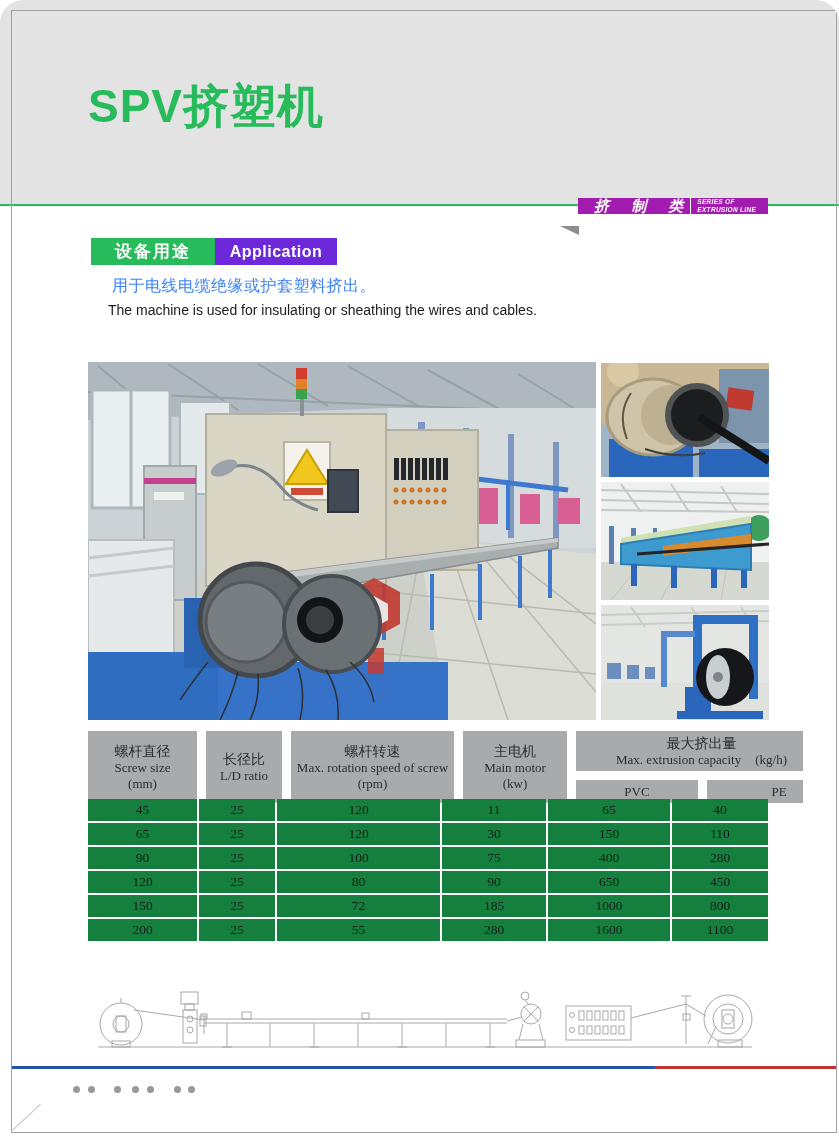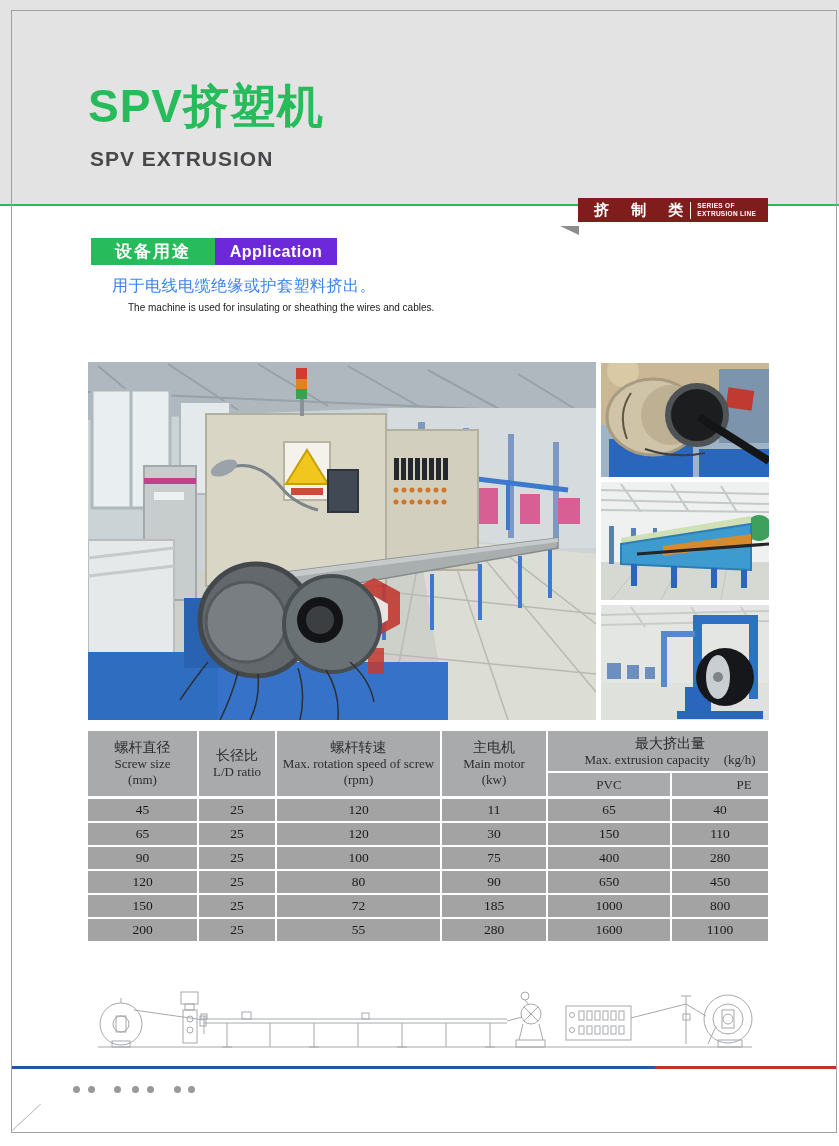--- a/index.html
+++ b/index.html
@@ -1,20 +1,21 @@
 <!DOCTYPE html>
 <html><head>
 <meta charset="utf-8">
 <style>
   * { margin:0; padding:0; box-sizing:border-box; }
   html,body { background:#fff; }
   .page {
     position:relative; width:839px; height:1146px; margin:0 auto;
     background:#ffffff; overflow:hidden;
     font-family:"Liberation Sans","DejaVu Sans",sans-serif;
+    border-radius:23px;
   }
   
   .header-band { position:absolute; left:0; top:0; width:839px; height:204px; background:#e3e3e4; }
   
   .fr { position:absolute; background:#9fa0a0; }
   .fr-top    { left:11px; top:10px;  width:826px; height:1px; }
   .fr-left   { left:11px; top:10px;  width:1px;  height:1123px; }
   .fr-right  { left:836px; top:10px; width:1px;  height:1123px; }
   .fr-bottom { left:11px; top:1132px; width:826px; height:1px; }
   .fr-diag   { left:11px; top:1131px; width:40px; height:1px; transform-origin:0 0; transform:rotate(-43deg); background:#c2c2c2; }
@@ -24,53 +25,53 @@
     font-size:46px; font-weight:bold; letter-spacing:1px; color:#27bb5b;
   }
   .page-subtitle {
     position:absolute; left:90px; top:147px;
     font-size:21px; font-weight:bold; letter-spacing:1px; color:#48484a;
   }
   .green-rule { position:absolute; left:0; top:204px; width:839px; height:2px; background:#27bb5b; }
 
   
   .series-banner {
-    position:absolute; left:578px; top:198px; width:190px; height:24px;
-    background:#7f1d1d; display:flex; align-items:center; color:#fff;
+    position:absolute; left:578px; top:198px; width:190px; height:16px;
+    background:#a21caf; display:flex; align-items:center; color:#fff;font-style:italic;
   }
   .series-cn { padding-left:16px; font-size:15px; font-weight:bold; letter-spacing:9px; white-space:nowrap; }
   .series-div { width:1px; height:17px; background:#ffffff; margin-left:-2px; }
   .series-en { padding-left:6px; font-size:6.5px; font-weight:bold; line-height:1.25; letter-spacing:.3px; }
   .banner-shadow {
     position:absolute; left:560px; top:226px; width:19px; height:9px;
     background:#8d8d8d; clip-path:polygon(0 0,100% 0,100% 100%);
   }
 
   
   .badge { position:absolute; top:238px; height:27px; display:flex; align-items:center; justify-content:center;
            color:#fff; font-weight:bold; }
   .badge-cn { left:91px;  width:124px; background:#27bb5b; font-size:17px; letter-spacing:2px;text-align:right; }
   .badge-en { left:215px; width:122px; background:#6d28d9; font-size:16px; letter-spacing:.5px; }
 
   .desc-cn { position:absolute; left:112px; top:276px; font-size:16px; color:#3b82f6; letter-spacing:.5px; }
-  .desc-en { position:absolute; left:128px; top:302px; font-size:10px; color:#202022; }
+  .desc-en { position:absolute; left:108px; top:302px; font-size:14px; color:#202022; }
 
   
   .photo { position:absolute; overflow:hidden; background:#cfd4d6; }
   .photo svg { display:block; }
   .photo-main { left:88px;  top:362px; width:508px; height:358px; }
   .photo-s1   { left:601px; top:363px; width:168px; height:114px; }
   .photo-s2   { left:601px; top:482px; width:168px; height:118px; }
   .photo-s3   { left:601px; top:605px; width:168px; height:115px; }
 
   
   .thead {
     position:absolute; left:88px; top:731px; width:680px;
     display:grid; grid-template-columns:109px 76px 163px 104px 122px 96px;
-    grid-template-rows:40px 23px; gap:2px;
+    grid-template-rows:40px 23px; gap:9px;
     font-family:"Liberation Serif","DejaVu Serif",serif;
   }
   .th {
     background:#a8aaab; color:#2d2d2f; text-align:center;
     display:flex; flex-direction:column; align-items:center; justify-content:center;
     font-size:13px; line-height:1.22;
   }
   .th .cn { font-size:14px; }
   .th.span2 { grid-row:1 / span 2; }
   .th.merged { grid-column:5 / span 2; grid-row:1;padding-left:24px; }
@@ -78,39 +79,38 @@
   .th.sub2 { grid-column:6; grid-row:2;padding-left:48px; }
   .cap-line { display:flex; gap:14px; }
 
   .tbody {
     position:absolute; left:88px; top:799px; width:680px;
     display:grid; grid-template-columns:109px 76px 163px 104px 122px 96px;
     grid-auto-rows:22px; gap:2px;
     font-family:"Liberation Serif","DejaVu Serif",serif;
   }
   .td {
-    background:#a3a3a3; color:#1b1b1d; font-size:13.5px;
+    background:#15803d; color:#1b1b1d; font-size:13.5px;
     display:flex; align-items:center; justify-content:center;
   }
 
   
   .line-diagram { position:absolute; left:92px; top:986px; }
   .rule-blue { position:absolute; left:11px;  top:1066px; width:644px; height:3px; background:#2356a7; }
   .rule-red  { position:absolute; left:655px; top:1066px; width:181px; height:3px; background:#ba3431; }
   .dot { position:absolute; top:1086px; width:7px; height:7px; border-radius:50%; background:#97999b; }
 </style>
 </head>
 <body>
 
 <div class="page">
 
   <div class="header-band"></div>
 
   <div class="page-title">SPV挤塑机</div>
-  <div class="page-subtitle">SPV EXTRUSION</div>
 
   <div class="green-rule"></div>
 
   <div class="series-banner">
     <span class="series-cn">挤 制 类</span>
     <span class="series-div"></span>
     <span class="series-en">
       <span>SERIES OF</span><br>
       <span>EXTRUSION LINE</span>
     </span>

